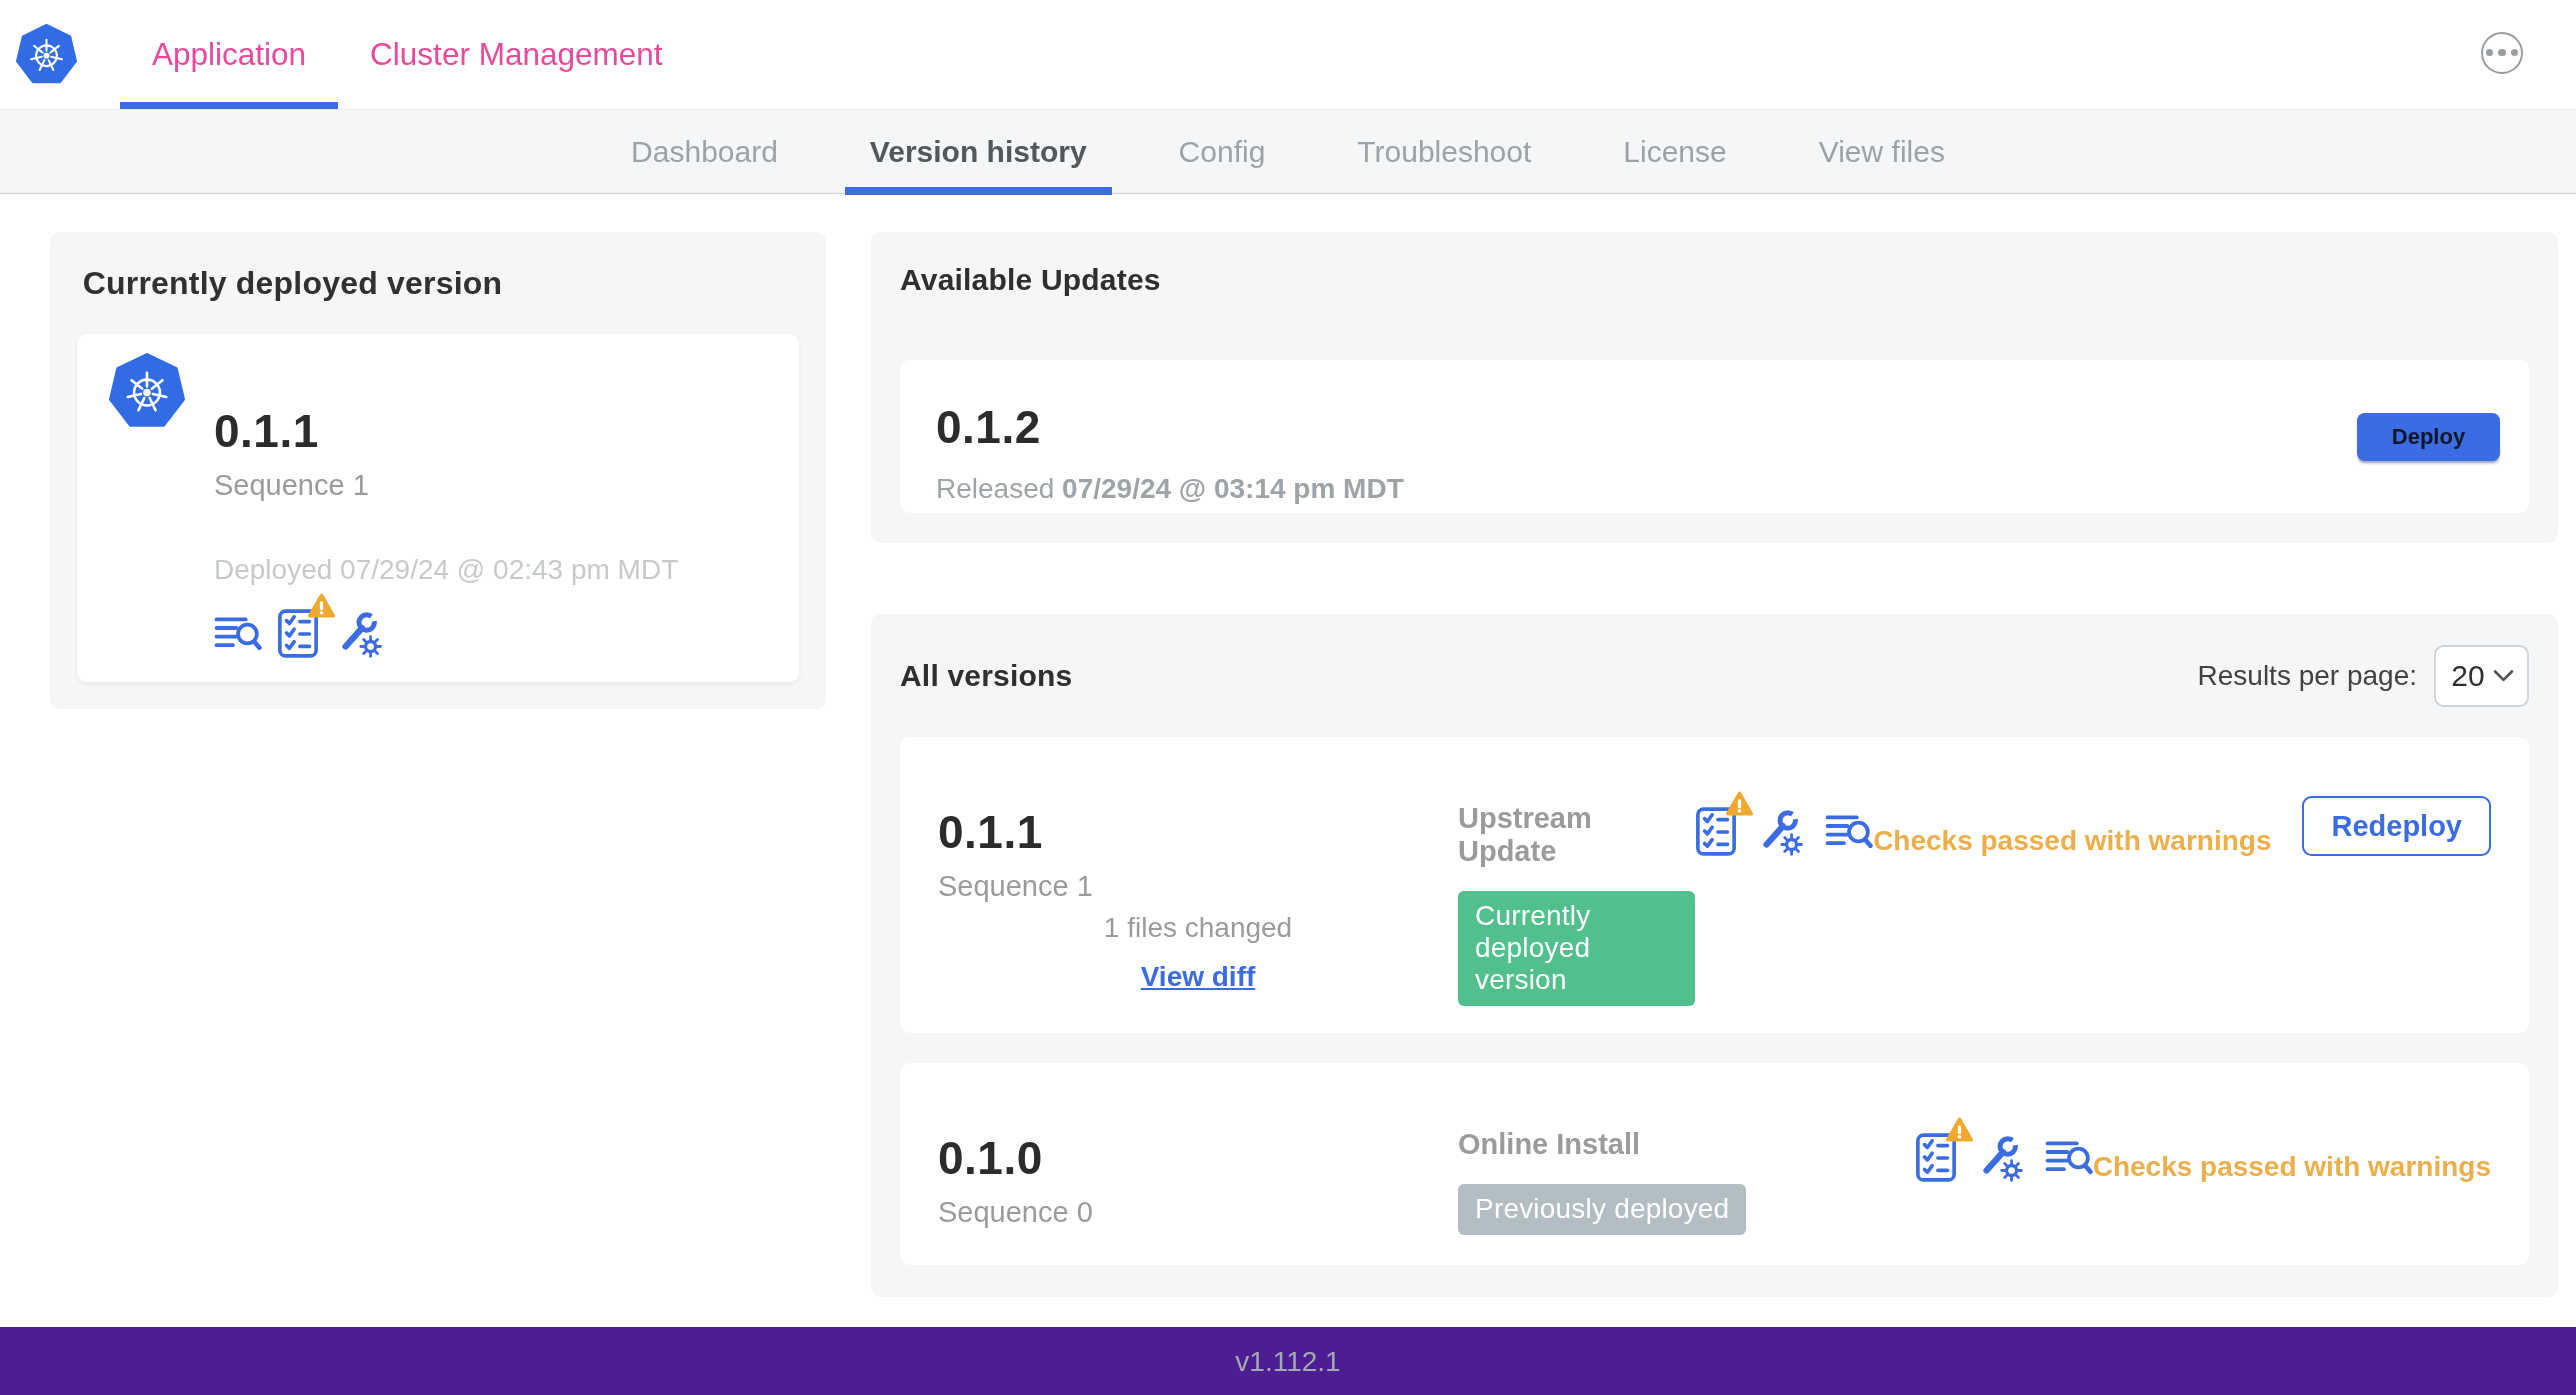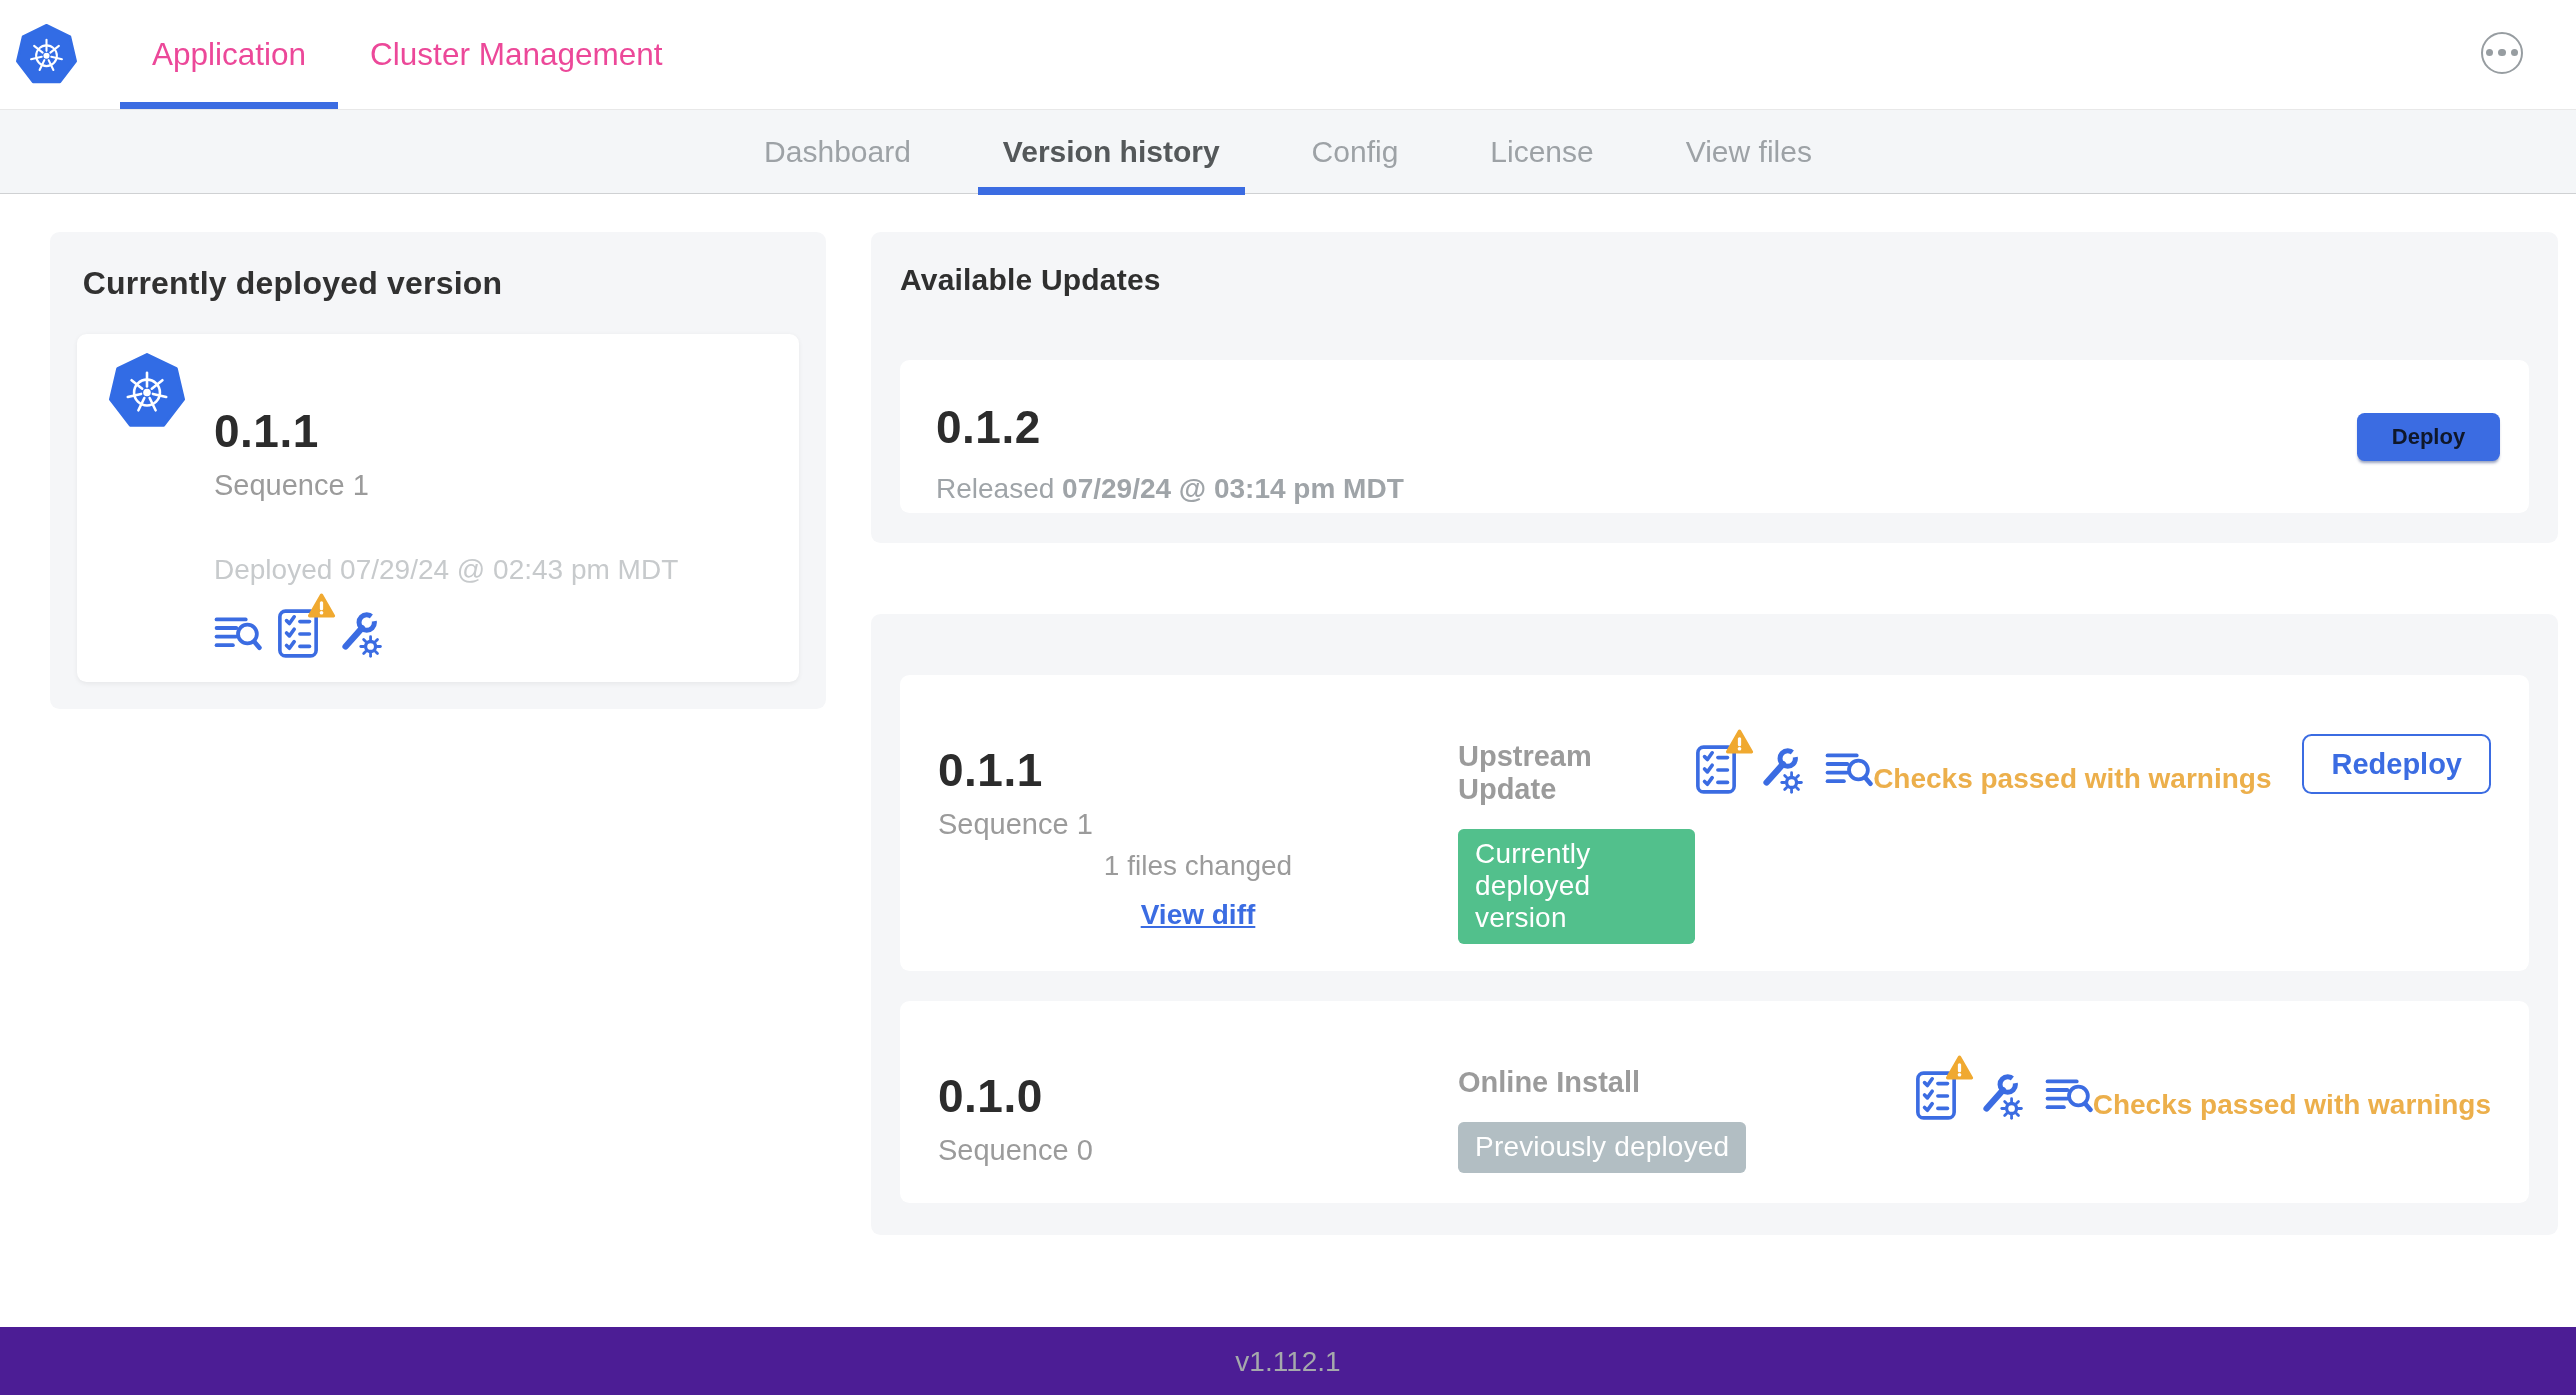--- a/index.html
+++ b/index.html
@@ -214,20 +214,23 @@
 
   <nav class="subnav">
     <div class="subtab">
         <span>Dashboard</span>
       </div>
     <div class="subtab active">
         <span>Version history</span>
       </div>
     <div class="subtab">
         <span>Config</span>
+      </div>
+    <div class="subtab">
+        <span>Troubleshoot</span>
       </div>
     <div class="subtab">
         <span>License</span>
       </div>
     <div class="subtab">
         <span>View files</span>
       </div>
   </nav>
 
   <main class="content">
@@ -278,20 +281,32 @@
             <div class="released">
               <span>Released</span>
               <b>07/29/24 @ 03:14 pm MDT</b>
             </div>
           </div>
           <button class="btn-primary">Deploy</button>
         </div>
       </section>
 
       <section class="card allv-card">
+        <div class="allv-head">
+          <h3>All versions</h3>
+          <div class="rpp">
+            <span class="rpp-label">Results per page:</span>
+            <div class="select">
+              <span>20</span>
+              <svg width="21" height="13.4" viewBox="0 0 20 12">
+                <polyline points="2,2 10,10 18,2" fill="none" stroke="#555" stroke-width="2.6" stroke-linecap="round" stroke-linejoin="round"></polyline>
+              </svg>
+            </div>
+          </div>
+        </div>
 
         <div class="version-row">
           <div class="vr-left">
             <div class="ver-num">0.1.1</div>
             <div class="seq">Sequence 1</div>
             <div class="files-line">
               <span>1 files changed</span>
               <span class="link">View diff</span>
             </div>
           </div>

